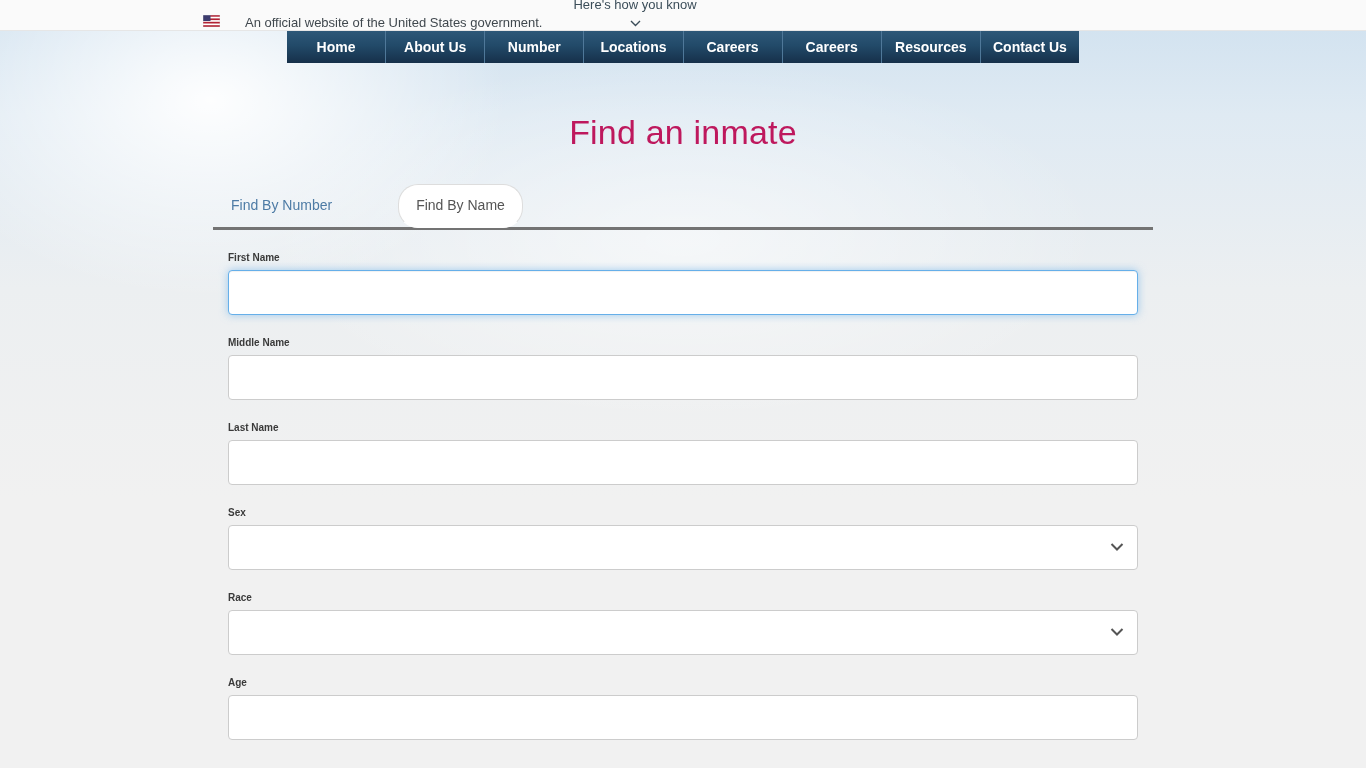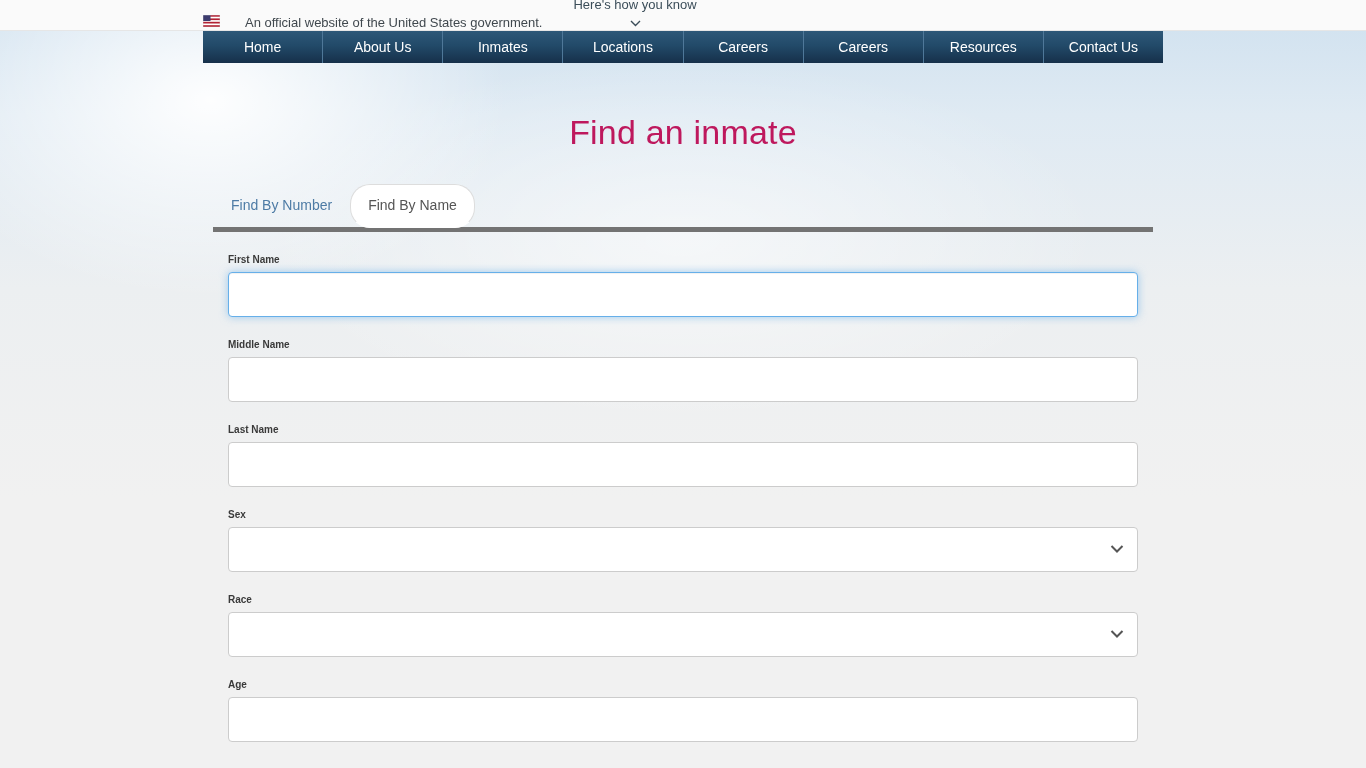--- a/index.html
+++ b/index.html
@@ -33,43 +33,45 @@
   .banner-text { color:#40484e; }
   .how-link {
     margin-left:6px; color:#3b4d59; cursor:pointer;
     display:inline-flex; align-items:center; gap:3px; text-decoration:none;flex-direction:column;
   }
   .chev { display:inline-block; }
 
   
   .main-nav {
     position:relative; z-index:3;
-    width:960px; margin:0 auto; height:32px; display:flex;
+    width:792px; margin:0 auto; height:32px; display:flex;
     background:linear-gradient(180deg,#2e5878 0%, #224a69 45%, #16304a 100%);
+    font-weight:bold;
   }
   .nav-item {
     flex:1 1 0; display:flex; align-items:center; justify-content:center;
     color:#fff; font-size:14px; text-decoration:none; cursor:pointer;
     border-left:1px solid #4f7899;
   }
   .nav-item:first-child { border-left:none; }
 
   
   .page-title {
     position:relative; z-index:2;
     margin-top:50px; text-align:center;
     font-size:34px; font-weight:400; color:#be185d; letter-spacing:0.2px;
   }
 
   
   .content-col { position:relative; z-index:2; width:960px; margin:0 auto; }
   .tab-bar {
     margin:32px 10px 0 10px;
     display:flex; align-items:center;
-    border-bottom:5px solid #737373;
+    border-bottom:3px solid #737373;
+    gap:48px;
   }
   .tab {
     font-size:14px; padding:11px 17px; cursor:pointer; text-decoration:none;
     border:1px solid transparent; border-radius:4px 4px 0 0;
     margin-bottom:-1px; line-height:1.4;
   }
   .tab.link { color:#4d7ba5; }
   .tab.active {
     background:#fff; color:#555;
     border-color:#ddd #ddd #fff #ddd;
@@ -129,21 +131,21 @@
             <polyline points="1,1 5.5,5.5 10,1" fill="none" stroke="#3b4d59" stroke-width="1.4"></polyline>
           </svg>
       </span>
     </a>
   </div>
 </div>
 
 <nav class="main-nav">
   <a class="nav-item">Home</a>
   <a class="nav-item">About Us</a>
-  <a class="nav-item">Inmates</a>
+  <a class="nav-item">Number</a>
   <a class="nav-item">Locations</a>
   <a class="nav-item">Careers</a>
   <a class="nav-item">Careers</a>
   <a class="nav-item">Resources</a>
   <a class="nav-item">Contact Us</a>
 </nav>
 
 <h1 class="page-title">Find an inmate</h1>
 
 <div class="content-col">

